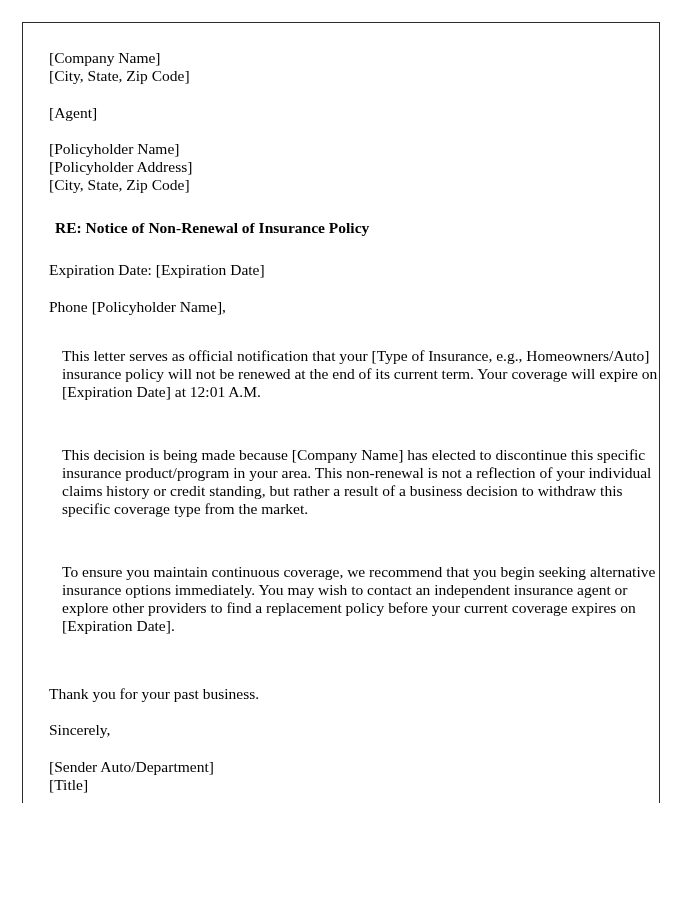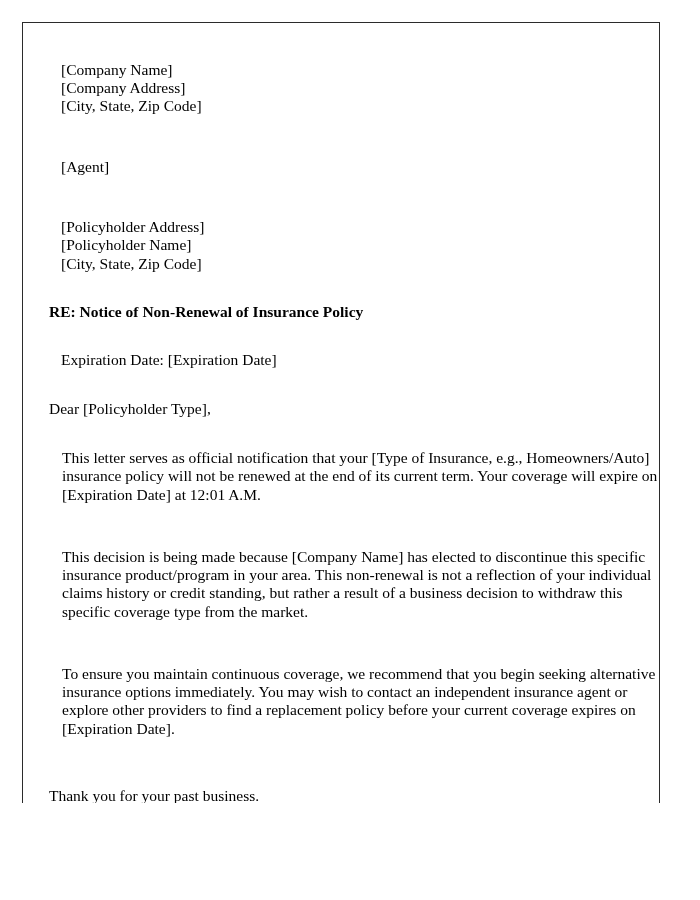--- a/index.html
+++ b/index.html
@@ -34,82 +34,81 @@
     padding: 26px 10px 0 26px;
   }
 
   .line {
     font-size: 15.5px;
     line-height: 18.2px;
     white-space: pre-wrap;
   }
 
   .block {
-    margin: 12px;
+    margin: 0;
   }
 
   
   .gap {
     height: 18.2px;
   }
 
   .para {
     font-size: 15.5px;
     line-height: 18.2px;
     width: 600px;
     margin: 13px;
     text-align: left;
   }
 
   .subject {
     font-size: 15.5px;
     line-height: 18.2px;
     font-weight: bold;
-    margin: 0;
+    margin: 6px;
   }
 </style>
 </head>
 <body>
 
 <div class="page">
   <div class="page-body">
 
     <div class="block">
       <div class="line">[Company Name]</div>
-      <div class="line">[Company Address]</div>
       <div class="line">[City, State, Zip Code]</div>
     </div>
 
     <div class="gap"></div>
 
     <div class="block">
       <div class="line">[Agent]</div>
     </div>
 
     <div class="gap"></div>
 
     <div class="block">
+      <div class="line">[Policyholder Name]</div>
       <div class="line">[Policyholder Address]</div>
-      <div class="line">[Policyholder Name]</div>
       <div class="line">[City, State, Zip Code]</div>
     </div>
 
     <div class="gap"></div>
 
     <div class="subject">RE: Notice of Non-Renewal of Insurance Policy</div>
 
     <div class="gap"></div>
 
     <div class="block">
       <div class="line">Expiration Date: [Expiration Date]</div>
     </div>
 
     <div class="gap"></div>
 
-    <div class="line">Dear [Policyholder Type],</div>
+    <div class="line">Phone [Policyholder Name],</div>
 
     <div class="gap"></div>
 
     <p class="para">This letter serves as official notification that your [Type of Insurance, e.g., Homeowners/Auto] insurance policy will not be renewed at the end of its current term. Your coverage will expire on [Expiration Date] at 12:01 A.M.</p>
 
     <div class="gap"></div>
 
     <p class="para">This decision is being made because [Company Name] has elected to discontinue this specific insurance product/program in your area. This non-renewal is not a reflection of your individual claims history or credit standing, but rather a result of a business decision to withdraw this specific coverage type from the market.</p>
 
     <div class="gap"></div>

